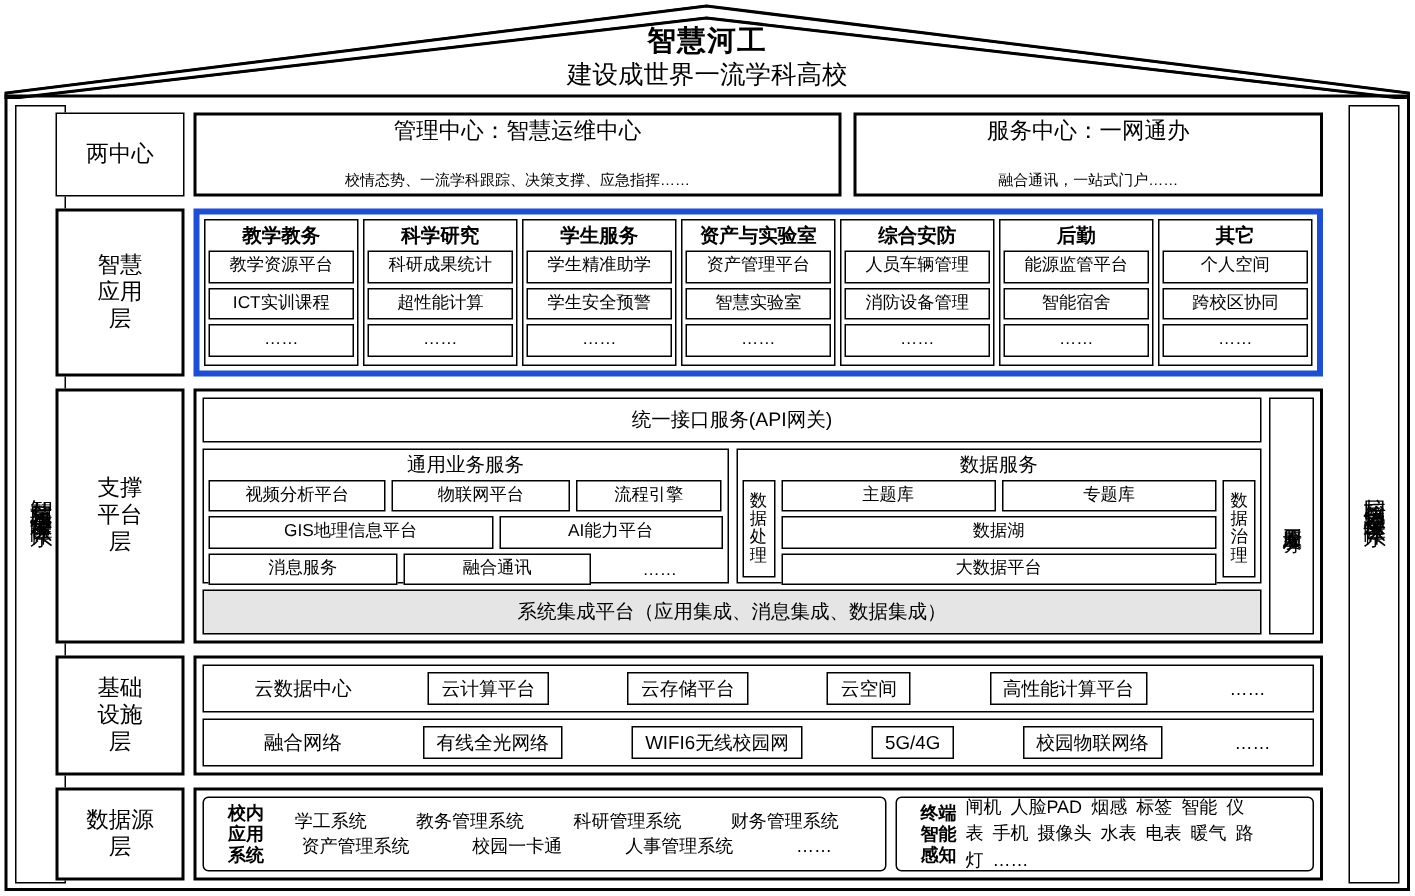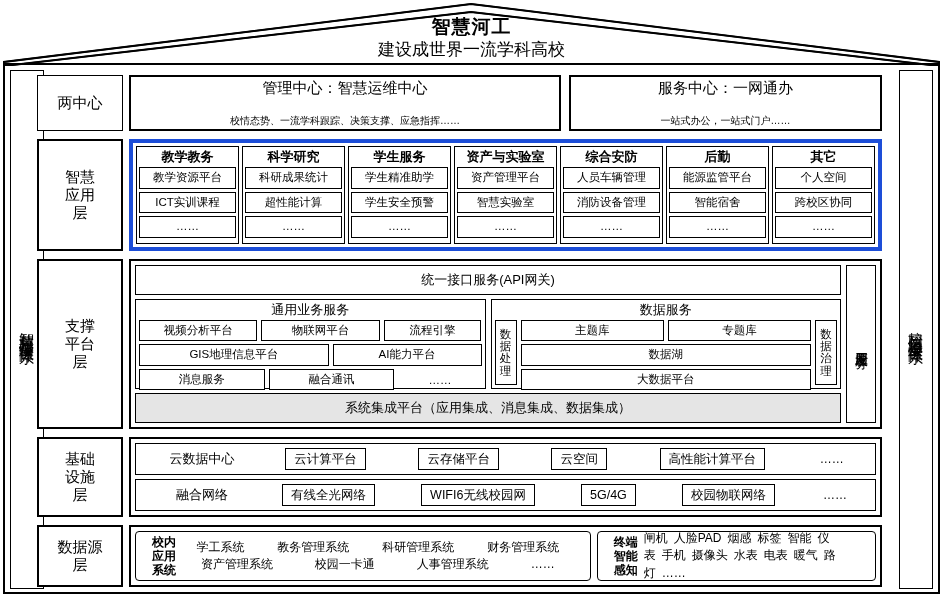--- a/index.html
+++ b/index.html
@@ -284,21 +284,21 @@
 
       <div class="band" id="row-centers">
         <div class="layer-label">两中心</div>
         <div class="layer-body">
           <div class="center-box" id="center-manage">
             <div class="ct">管理中心：智慧运维中心</div>
             <div class="cs">校情态势、一流学科跟踪、决策支撑、应急指挥……</div>
           </div>
           <div class="center-box" id="center-service">
             <div class="ct">服务中心：一网通办</div>
-            <div class="cs">一站式办公，一站式门户……</div>
+            <div class="cs">融合通讯，一站式门户……</div>
           </div>
         </div>
       </div>
 
       <div class="band" id="row-app">
         <div class="layer-label">
           <div>
             <div>智慧</div>
             <div>应用</div>
             <div>层</div>

